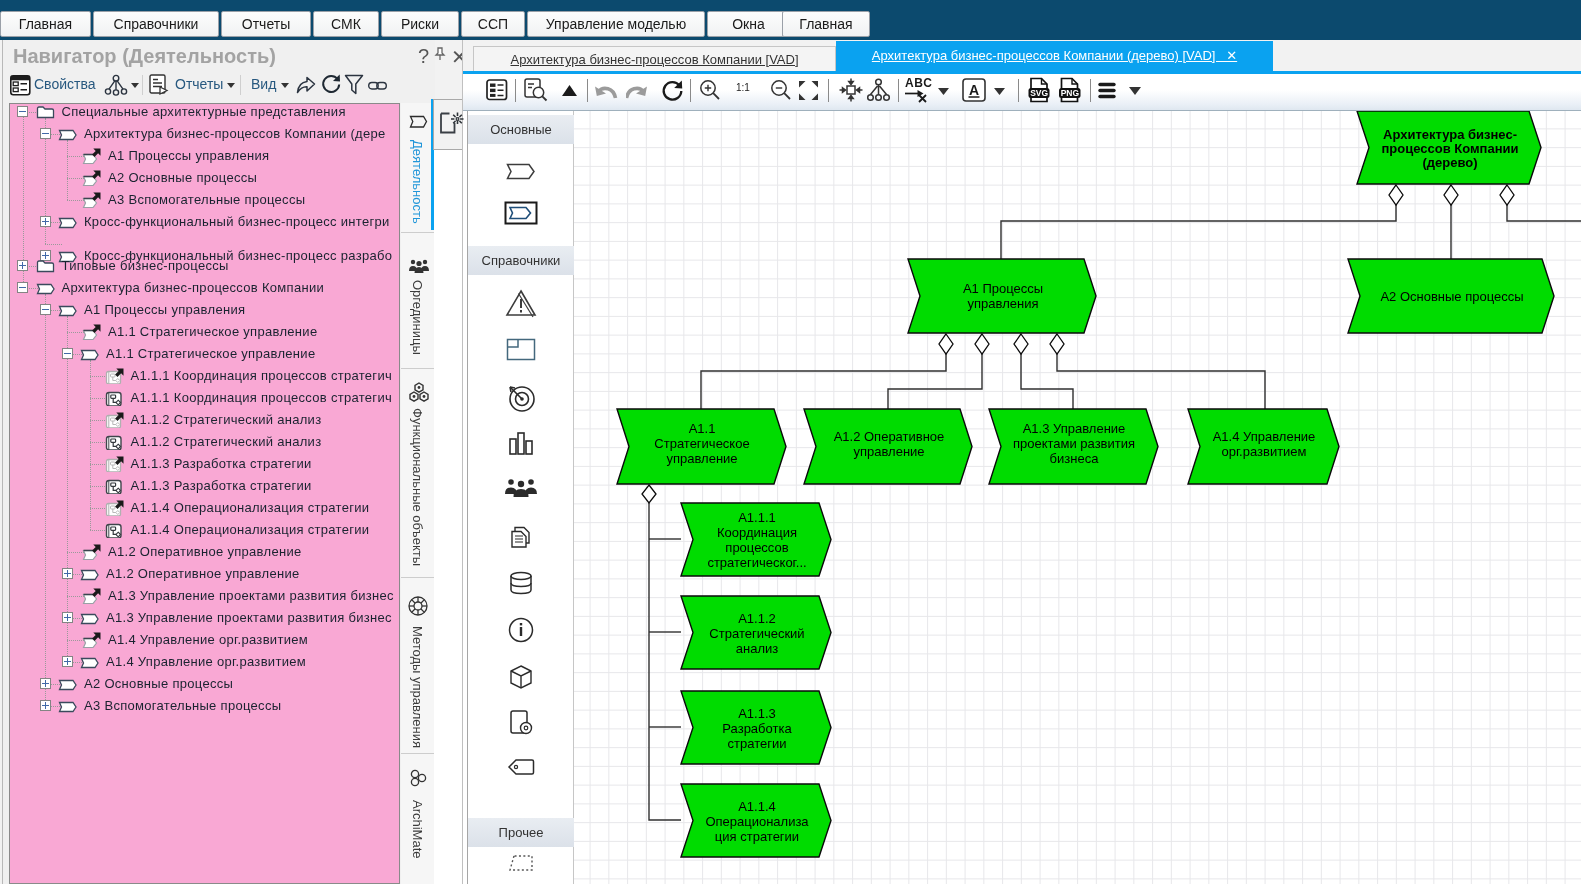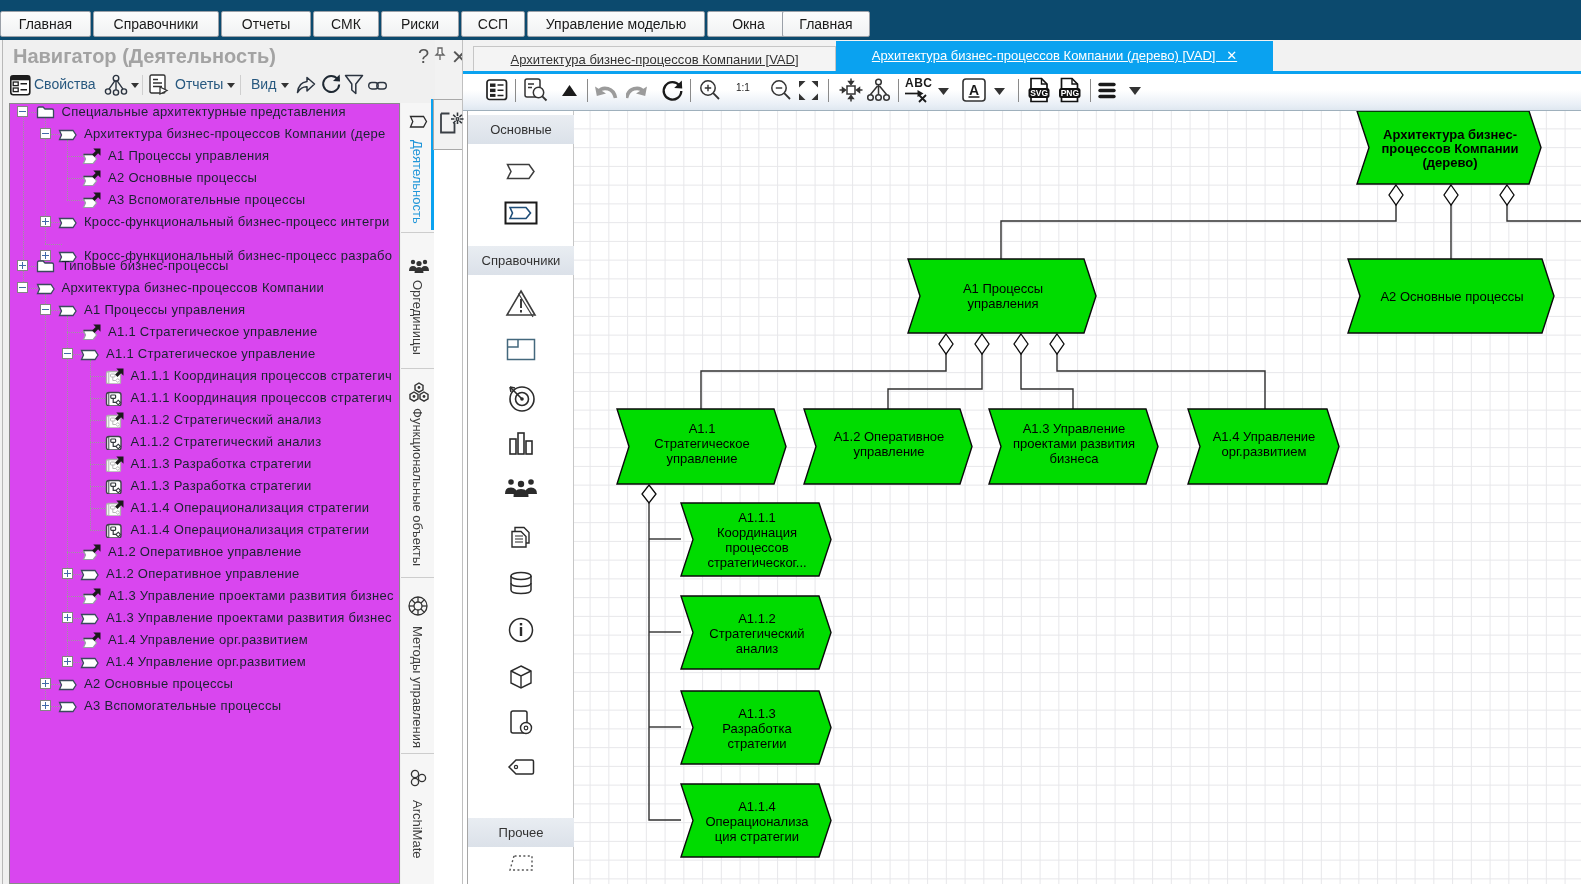--- a/index.html
+++ b/index.html
@@ -3,21 +3,21 @@
 <style>
 *{margin:0;padding:0;box-sizing:border-box;}
 html,body{width:1581px;height:884px;overflow:hidden;font-family:"Liberation Sans",sans-serif;background:#f2f2f2;}
 
 #menubar{position:absolute;left:0;top:0;width:1581px;height:40px;background:#0c4a6e;}
 .mbtn{position:absolute;top:11px;height:26px;background:linear-gradient(#fdfdfd,#f1f2f3);border:1px solid #9aa0a8;border-radius:2px;font-size:14px;color:#1a1a1a;text-align:center;line-height:24px;}
 
 #nav{position:absolute;left:2px;top:40px;width:433px;height:844px;background:#f0f0f0;border-left:1px solid #b8b8b8;}
 #navtitle{position:absolute;left:0;top:0;width:433px;height:27px;color:#a3a3a3;font-weight:bold;font-size:20px;}
 #navtools{position:absolute;left:0;top:27px;width:433px;height:36px;font-size:14px;color:#27587f;}
-#treebox{position:absolute;left:6px;top:63px;width:391px;height:781px;background:#d946ef;border:1px solid #8a8a8a;overflow:hidden;}
+#treebox{position:absolute;left:6px;top:63px;width:391px;height:781px;background:#f9a8d4;border:1px solid #8a8a8a;overflow:hidden;}
 .trow{position:absolute;height:22px;line-height:22px;font-size:13px;letter-spacing:0.3px;color:#1a2330;white-space:nowrap;}
 .exp{position:absolute;width:11px;height:11px;background:#fff;border:1px solid #848484;top:5px;}
 .exp i{position:absolute;left:1px;top:4px;width:7px;height:1px;background:#4169a8;}
 .exp b{position:absolute;left:4px;top:1px;width:1px;height:7px;background:#4169a8;}
 .vdot{position:absolute;border-left:1px dotted #9a9a9a;width:0;}
 .hdot{position:absolute;border-top:1px dotted #9a9a9a;height:0;}
 
 #vtabs{position:absolute;left:398px;top:63px;width:35px;height:781px;background:#f6f6f6;border-right:1px solid #c9c9c9;}
 .vtab{position:absolute;left:0;width:34px;border-bottom:1px solid #cdcdcd;}
 .vtxt{position:absolute;writing-mode:vertical-lr;font-size:13px;color:#3c3c3c;left:9px;white-space:nowrap;}

